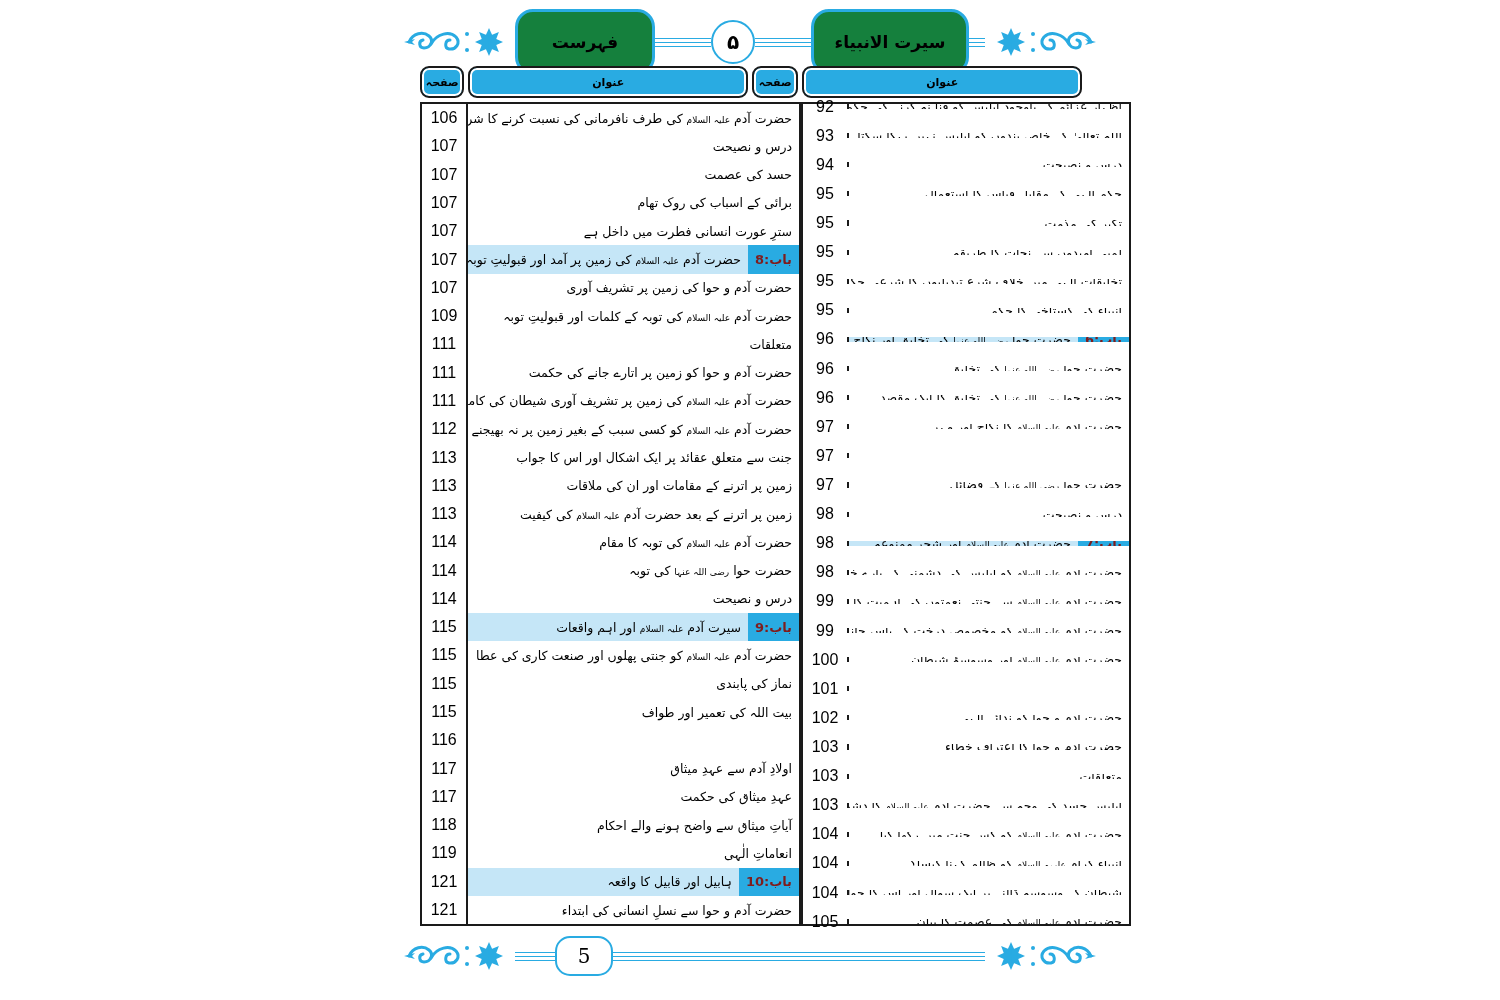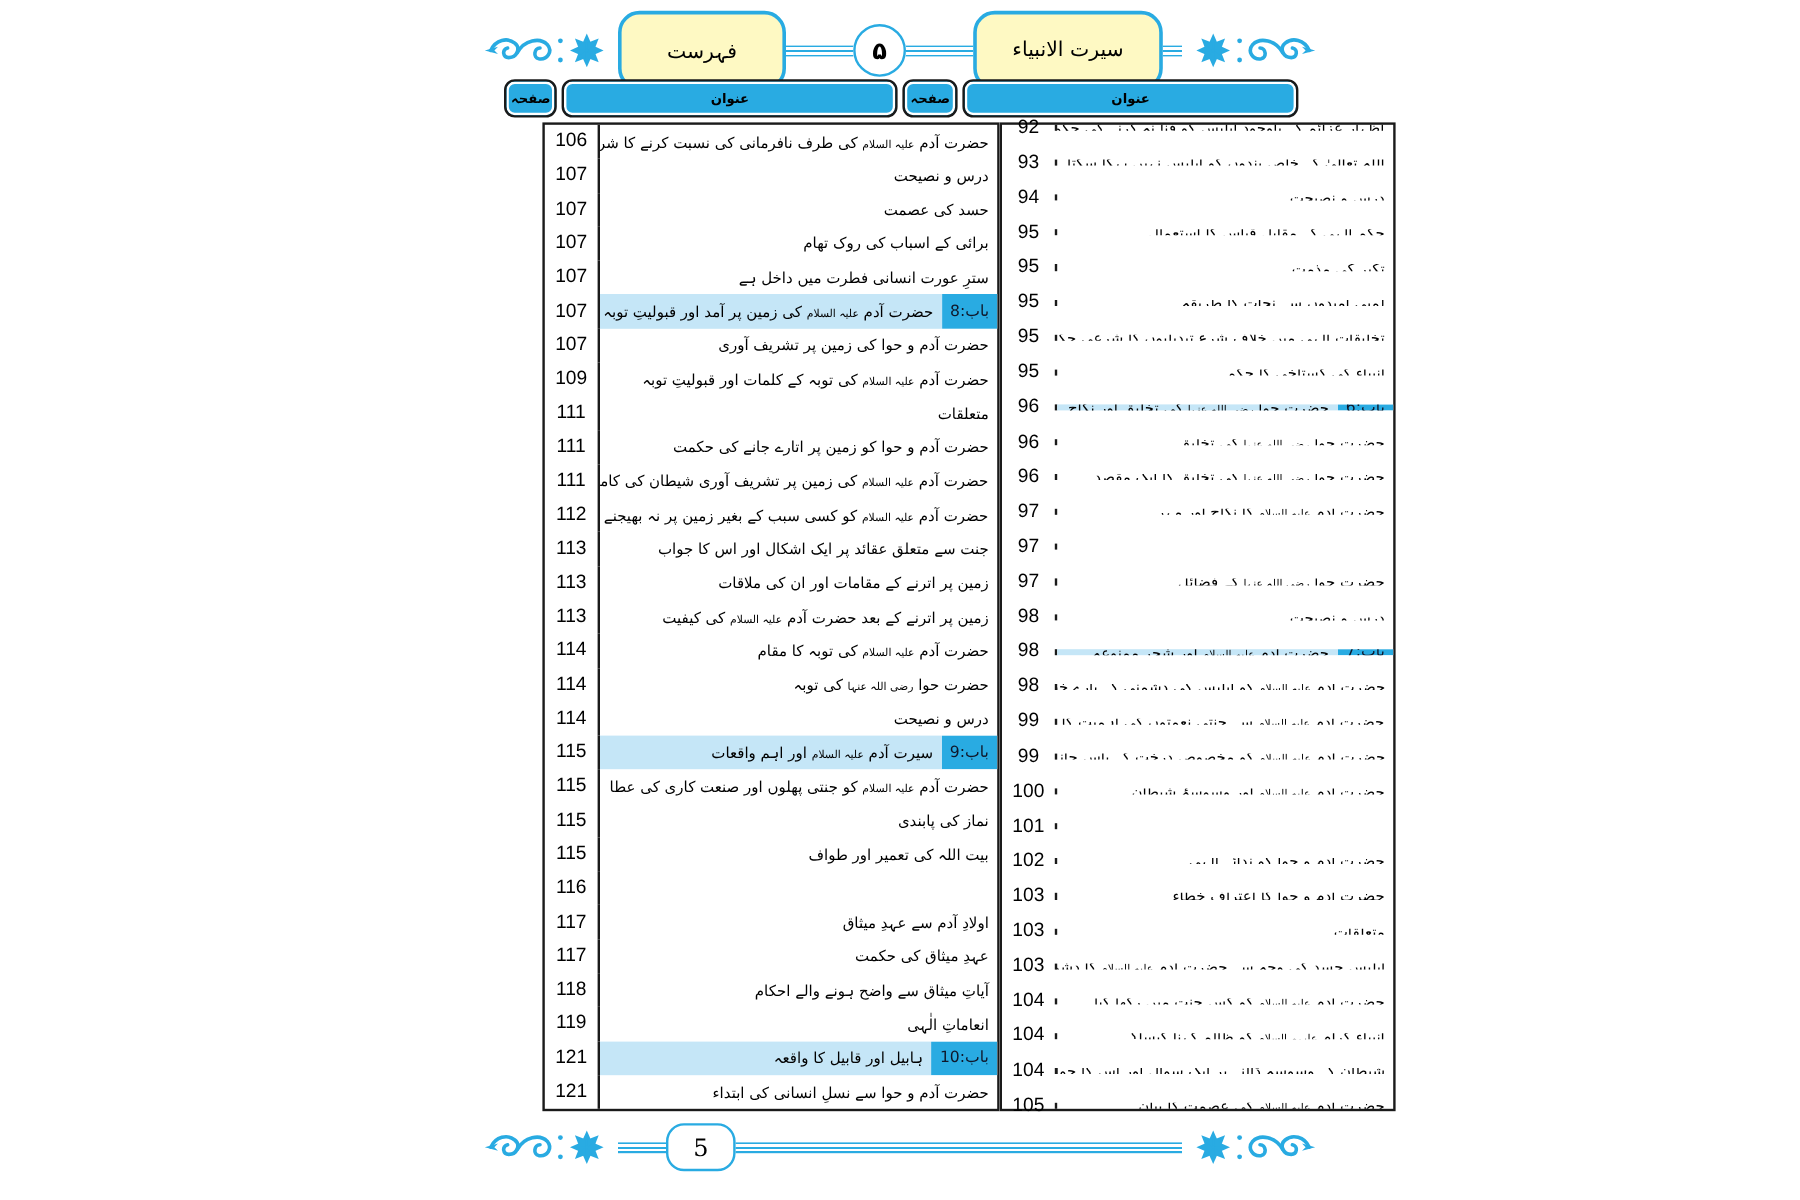--- a/index.html
+++ b/index.html
@@ -12,52 +12,52 @@
   .top-band{left:403px;top:20px;width:694px;height:44px;}
   .bottom-band{left:403px;top:934px;width:694px;height:44px;}
   .orn{flex:0 0 auto;}
   .orn.flip{transform:scaleX(-1);}
   .tline{height:9px;background:linear-gradient(to bottom,
           var(--accent) 0 16%, transparent 16% 40%,
           var(--accent) 40% 60%, transparent 60% 84%,
           var(--accent) 84% 100%);}
   .grow{flex:1 1 auto;}
   .pill{flex:0 0 auto;height:34px;border:3px solid var(--accent);border-radius:18px;
-        background:#fef9c3;display:flex;align-items:center;justify-content:center;
-        font-weight:normal;font-size:17px;padding:13px 14px;direction:rtl;}
+        background:#15803d;display:flex;align-items:center;justify-content:center;
+        font-weight:bold;font-size:17px;padding:13px 14px;direction:rtl;}
   .circle{flex:0 0 auto;width:40px;height:40px;border:2.5px solid var(--accent);border-radius:50%;
         background:#fff;display:flex;align-items:center;justify-content:center;
         font-weight:bold;font-size:20px;}
   .fivebox{flex:0 0 auto;width:54px;height:36px;border:2.5px solid var(--accent);border-radius:15px;
         background:#fff;display:flex;align-items:center;justify-content:center;
         font-size:20px;font-family:"DejaVu Serif",serif;}
 
   
   .thead{position:absolute;left:420px;top:66px;width:662px;height:32px;display:flex;}
   .hcell{background:var(--accent);border:2px solid var(--ink);border-radius:9px;
          box-shadow:inset 0 0 0 2px #fff;display:flex;align-items:center;justify-content:center;
          font-weight:bold;font-size:11px;direction:rtl;box-sizing:border-box;}
   .w-page1{width:48px;} .w-title{width:304px;margin-left:4px;} .w-page2{width:50px;margin-left:4px;}
 
   
   .tbody{position:absolute;left:420px;top:102px;width:662px;height:824px;display:flex;}
   .half{border:2px solid var(--ink);box-sizing:border-box;display:flex;flex-direction:column;background:#fff;}
-  .half-left{width:381px;margin-left:32px;}
+  .half-left{width:381px;}
   .half-right{width:330px;margin-left:0;gap:24px;}
   .row{flex:1 1 0;display:flex;align-items:stretch;min-height:0;}
   .page-cell{width:46px;flex:0 0 auto;border-left:2px solid var(--ink);order:2;display:flex;
              align-items:center;justify-content:center;
              font-family:"Liberation Sans",sans-serif;font-size:16px;box-sizing:border-box;}
   .half .page-cell{order:0;border-left:none;border-right:2px solid var(--ink);}
   .title-cell{flex:1 1 auto;direction:rtl;display:flex;align-items:center;
               padding:0 7px 0 4px;overflow:hidden;}
   .title-text{white-space:nowrap;font-size:12.5px;letter-spacing:-0.2px;}
   .hon{font-size:9px;}
   .title-cell.chapter{background:var(--hl);padding-right:0;}
-  .badge{background:var(--accent);color:#0f172a;font-weight:normal;font-size:13px;
+  .badge{background:var(--accent);color:#7f1d1d;font-weight:bold;font-size:13px;
          padding:0 7px;margin-left:7px;align-self:stretch;display:flex;align-items:center;
          white-space:nowrap;}
 </style>
 </head>
 <body>
 
 <div class="canvas" style="--accent: #29abe2; --hl: #c5e6f7; --ink: #1a1a1a;">
 
   <svg width="0" height="0" style="position:absolute">
     <defs>

